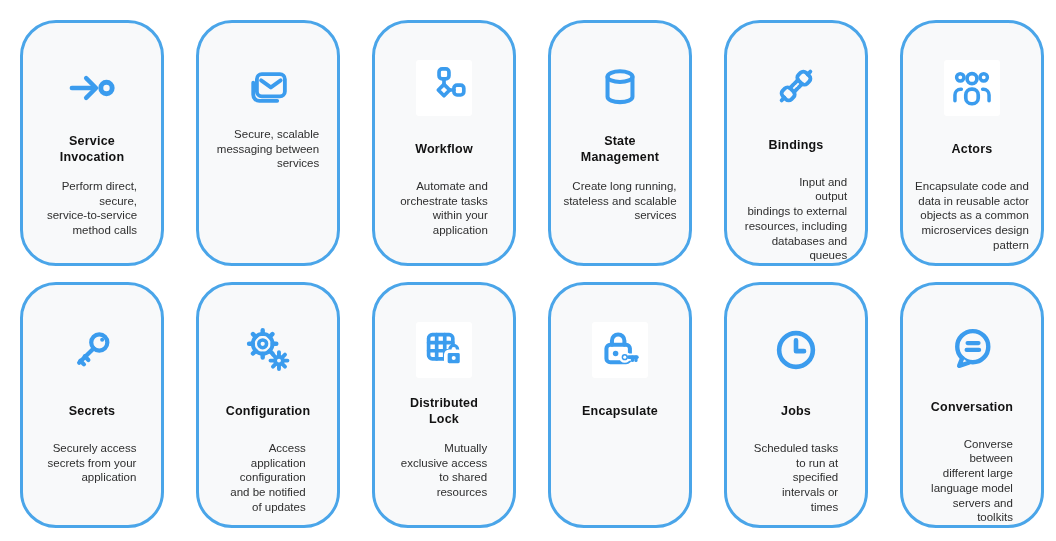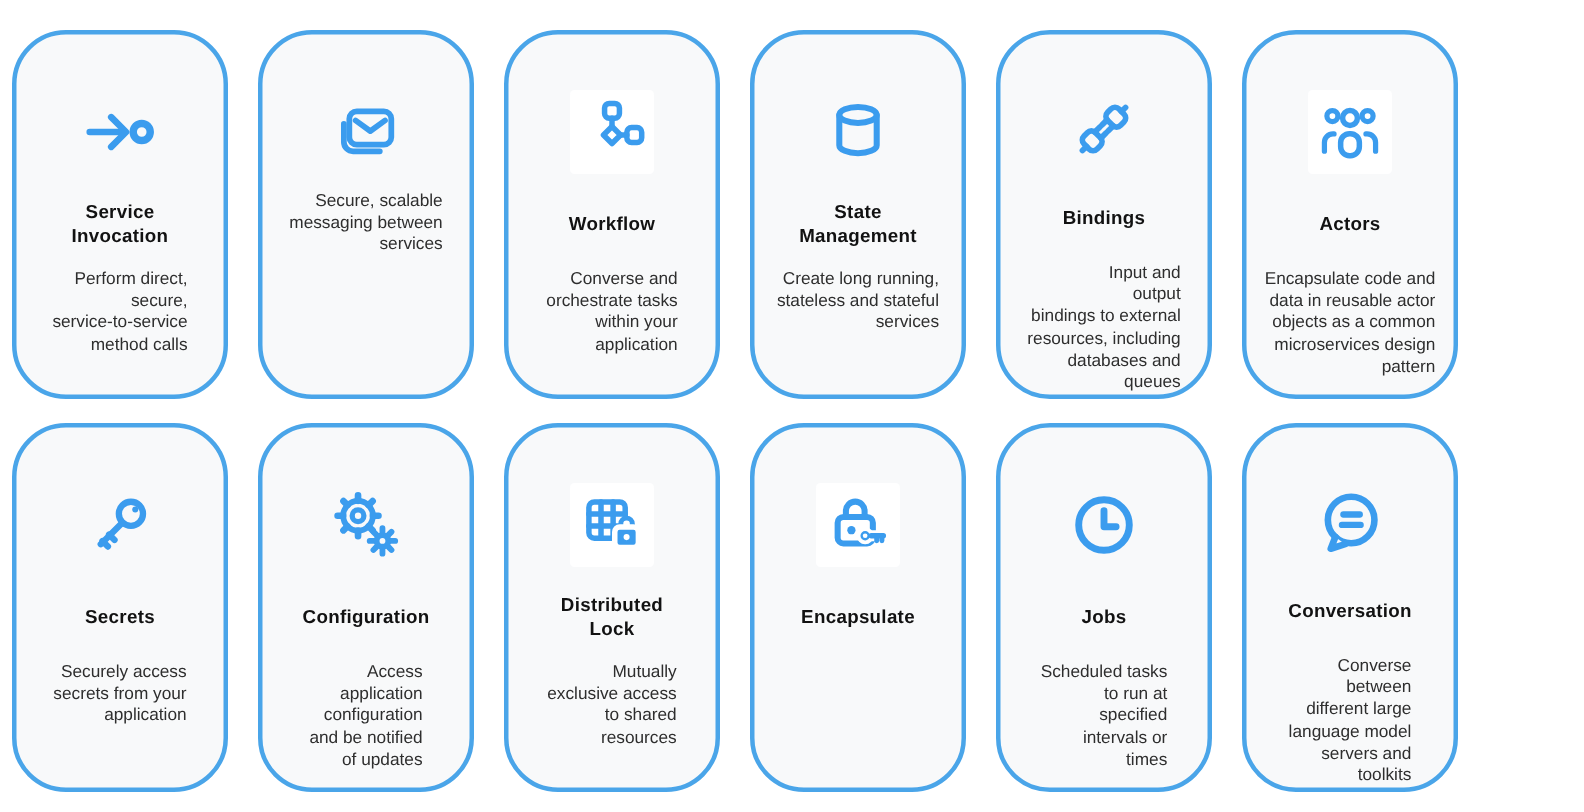--- a/index.html
+++ b/index.html
@@ -16,22 +16,22 @@
   body{
     width:1056px;height:541px;
     background:var(--page-background);
     font-family:"Liberation Sans", sans-serif;
     overflow:hidden;
   }
   .grid{
     display:grid;
     grid-template-columns:repeat(6,144px);
     grid-auto-rows:246px;
-    gap:16px 20px;
-    padding:20px 0 0 8px;
+    gap:16px 32px;
+    padding:20px 0 0 20px;
   }
   .card{
     border:3px solid var(--card-border-color);
     border-radius:36px;
     background:var(--card-background);
     display:flex;
     flex-direction:column;
     align-items:center;
     padding:36px 7px 0;
   }
@@ -104,37 +104,37 @@
         <svg viewBox="0 0 24 24" width="44" height="44" fill="none" stroke="currentColor" stroke-width="2" stroke-linecap="round" stroke-linejoin="round">
           <rect x="9.3" y="1.6" width="5.4" height="5.4" rx="1.7"></rect>
           <path d="M12 7 V10"></path>
           <path d="M12 10 L15.1 13.1 L12 16.2 L8.9 13.1 Z"></path>
           <path d="M15.1 13.1 H17.4"></path>
           <rect x="17.4" y="10.4" width="5.4" height="5.4" rx="1.7"></rect>
         </svg>
       </div>
     </div>
     <div class="title">Workflow</div>
-    <div class="desc">Converse and
+    <div class="desc">Automate and
 orchestrate tasks
 within your
 application</div>
   </div>
 
   <div class="card">
     <div class="icon-wrap">
       <svg viewBox="0 0 24 24" width="44" height="44" fill="none" stroke="currentColor" stroke-width="2.2" stroke-linecap="round" stroke-linejoin="round">
         <ellipse cx="12" cy="5.8" rx="6.8" ry="2.9"></ellipse>
         <path d="M5.2 5.8 V16.8 a6.8 2.9 0 0 0 13.6 0 V5.8"></path>
       </svg>
     </div>
     <div class="title">State
 Management</div>
     <div class="desc">Create long running,
-stateless and stateful
+stateless and scalable
 services</div>
   </div>
 
   <div class="card">
     <div class="icon-wrap">
       <svg viewBox="0 0 24 24" width="46" height="46" fill="none" stroke="currentColor" stroke-width="2" stroke-linecap="round" stroke-linejoin="round">
         <g transform="rotate(-45 12 12)">
           <path d="M1.4 12 H3.4"></path>
           <rect x="3.4" y="8.8" width="5.6" height="6.4" rx="2"></rect>
           <path d="M9 10.5 H11.5 M9 13.5 H11.5"></path>

